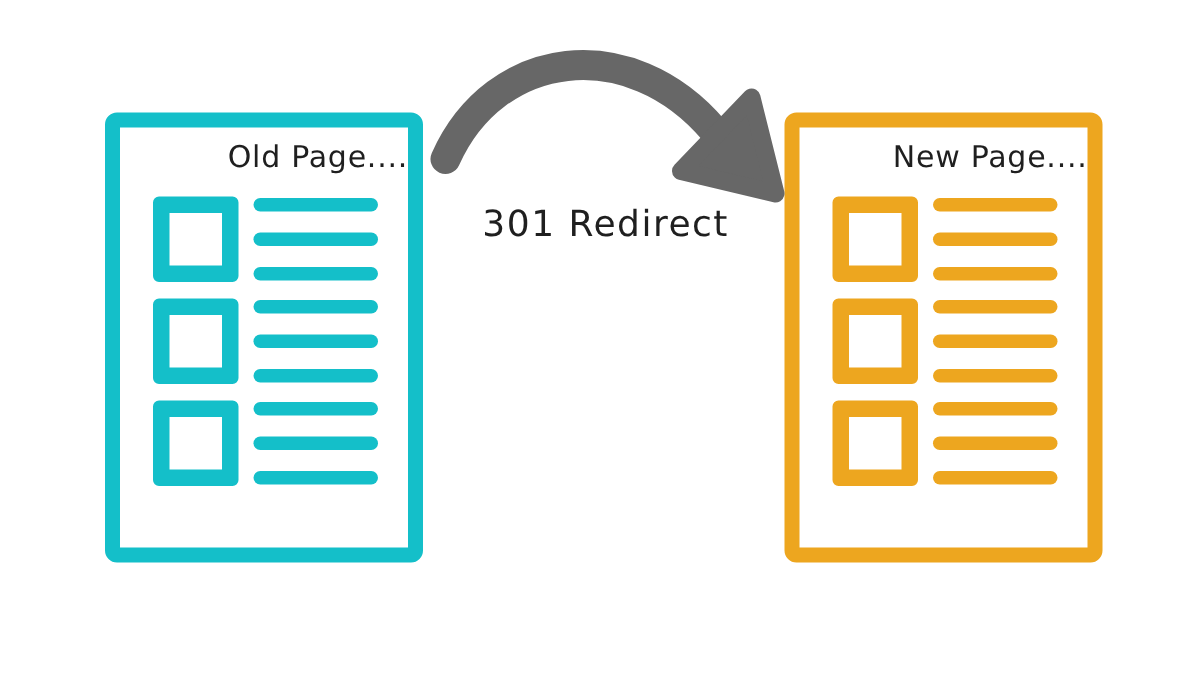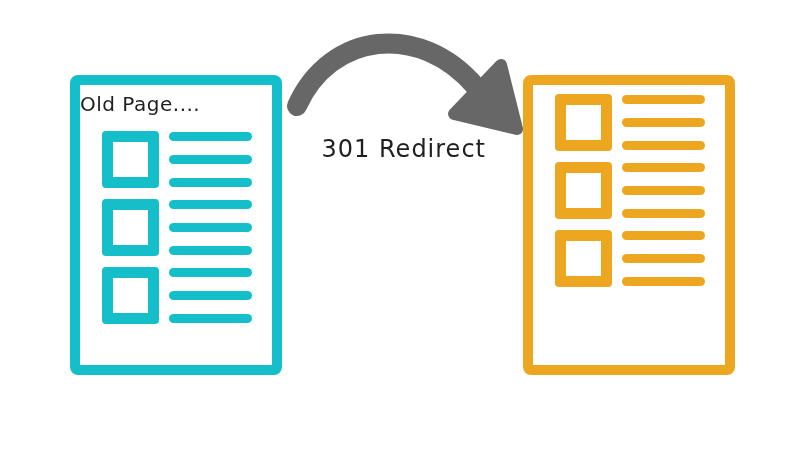--- a/index.html
+++ b/index.html
@@ -31,21 +31,21 @@
     border-radius: 8px;
     display: flex;
     flex-direction: column;
   }
   .old-page { left: 70px;  border: 10px solid var(--old-page); }
   .new-page { left: 523px; border: 10px solid var(--new-page); }
 
   .page-title {
     margin-top: 7px;
     height: 28px;
-    text-align: left;
+    text-align: right;
     font-size: 20px;
     font-weight: 500;
     letter-spacing: 0.5px;
     color: var(--text);
     white-space: nowrap;
   }
 
   .content-row {
     display: flex;
     align-items: center;
@@ -142,20 +142,21 @@
       <div class="thumb-square"></div>
       <div class="text-bars">
         <div class="bar"></div>
         <div class="bar"></div>
         <div class="bar"></div>
       </div>
     </div>
   </div>
 
   <div class="page new-page">
+    <div class="page-title">New Page....</div>
 
     <div class="content-row">
       <div class="thumb-square"></div>
       <div class="text-bars">
         <div class="bar"></div>
         <div class="bar"></div>
         <div class="bar"></div>
       </div>
     </div>
 

